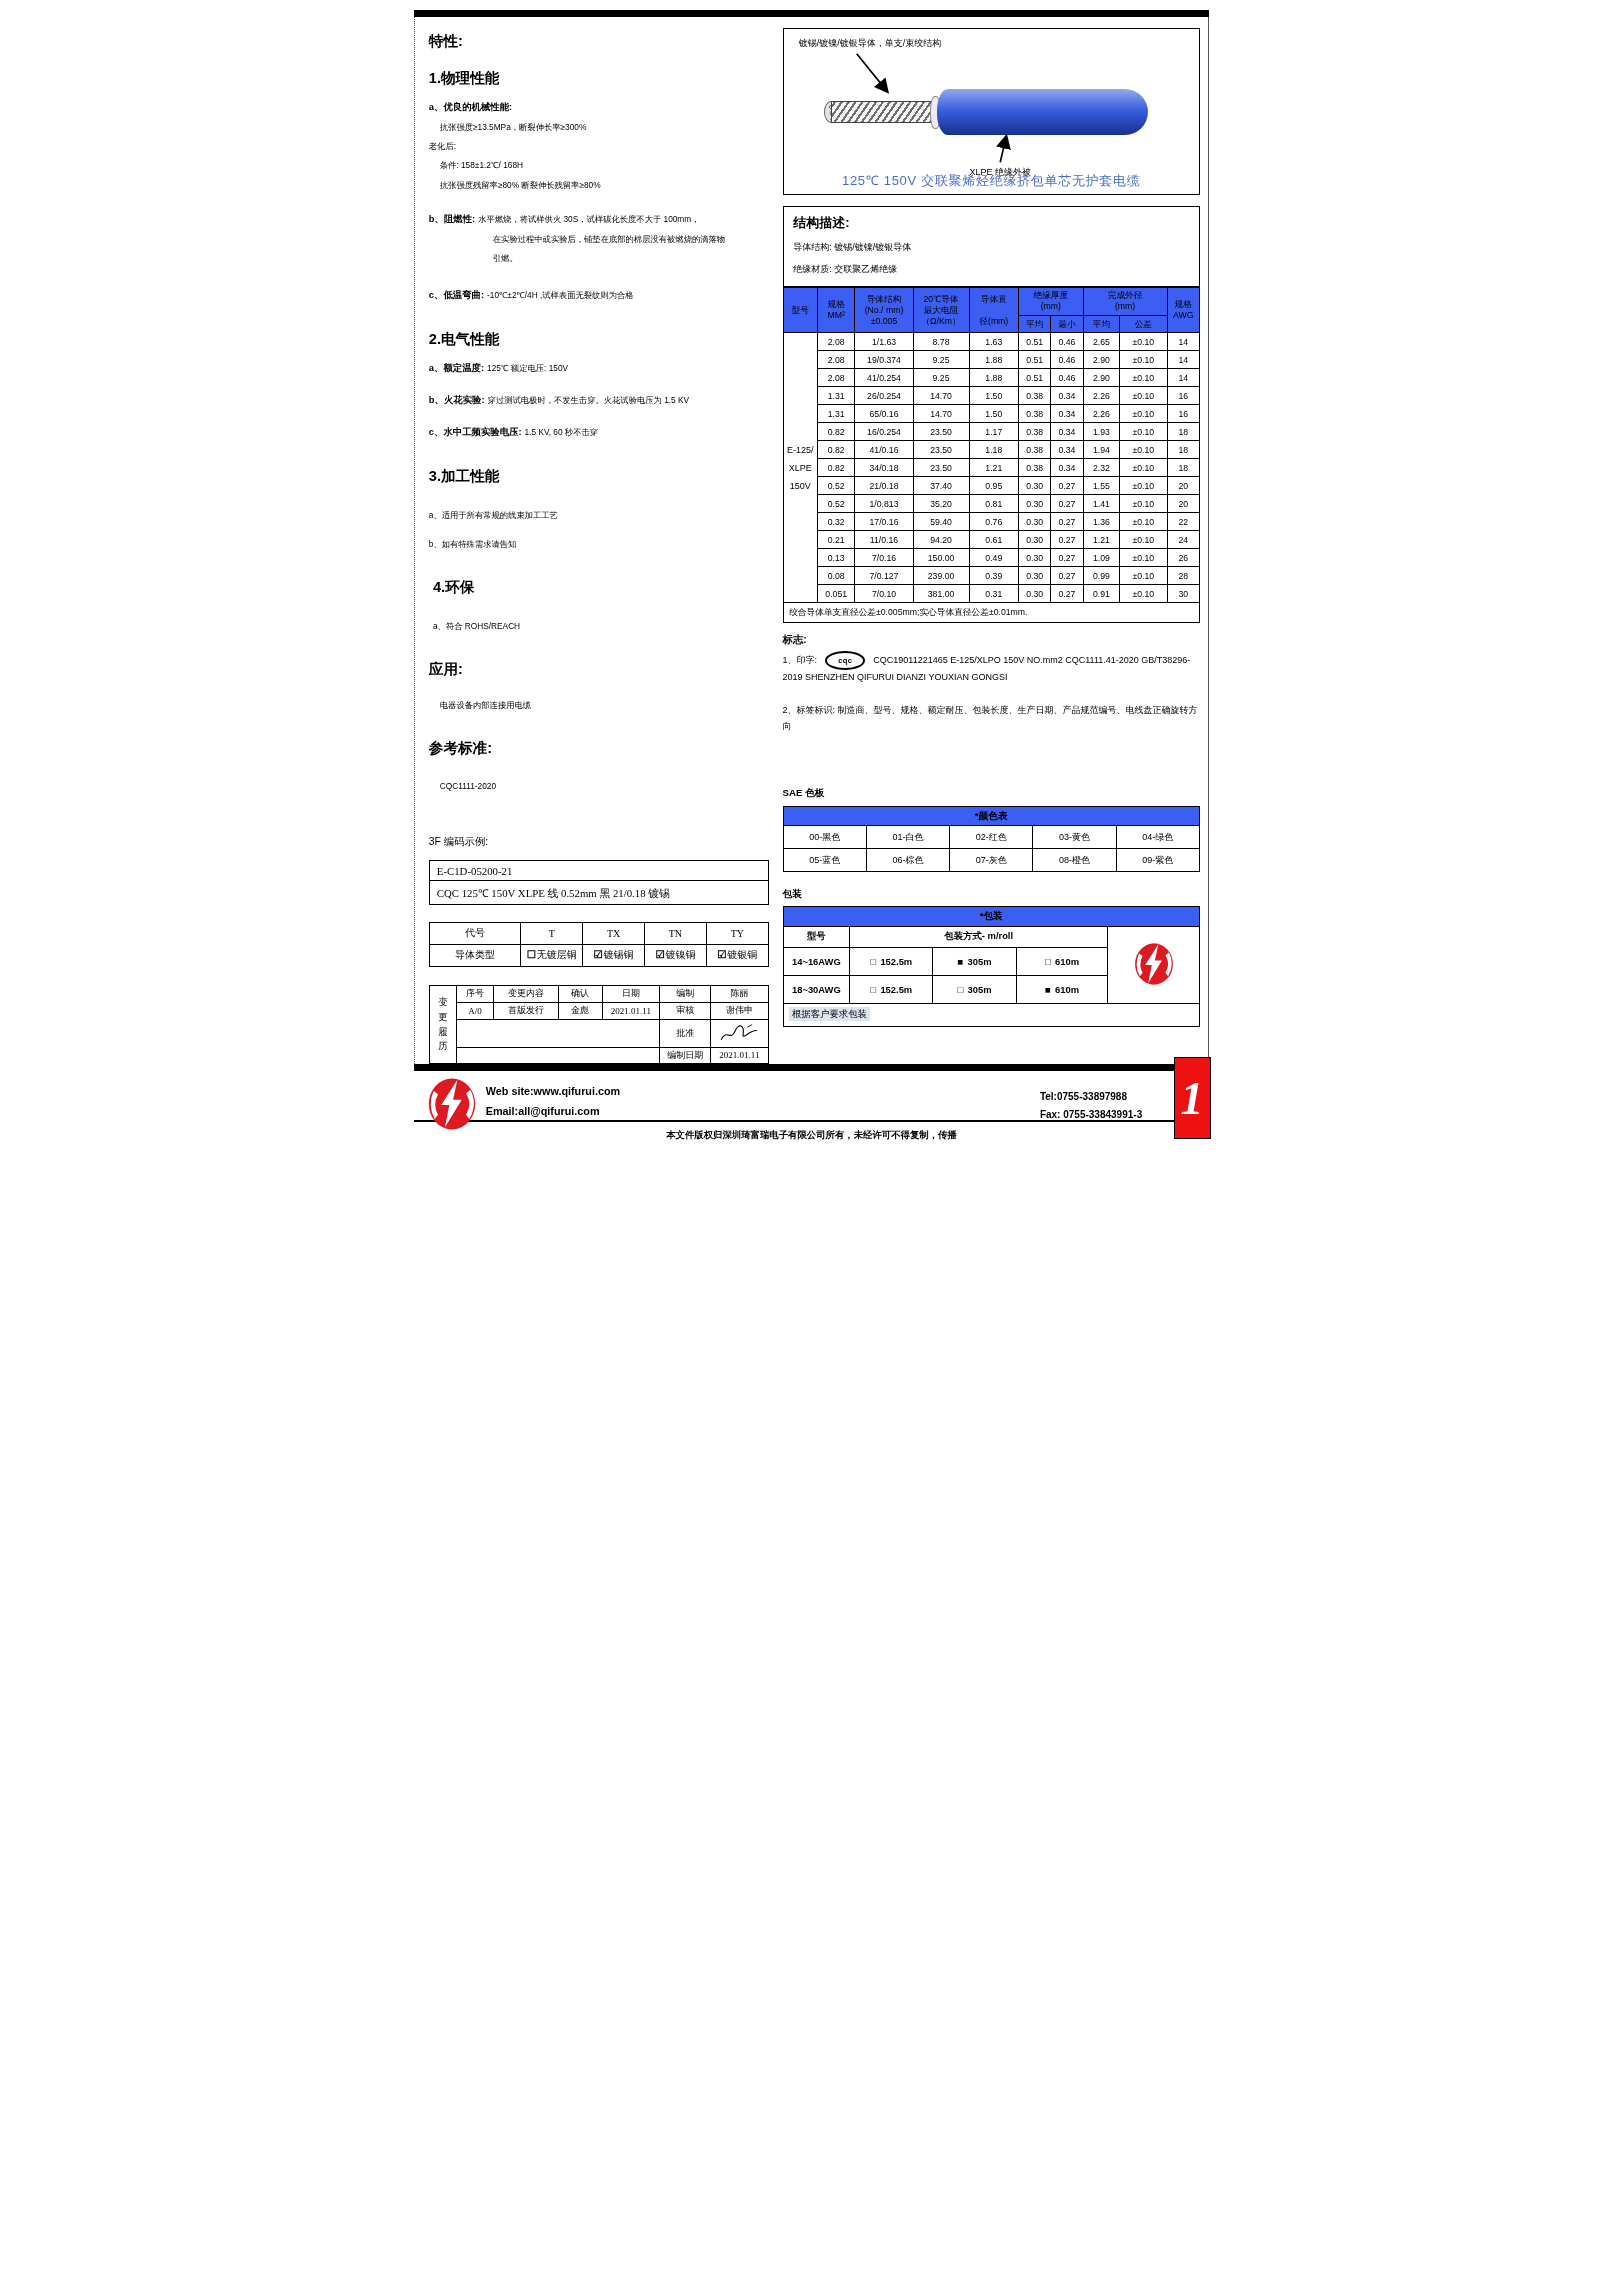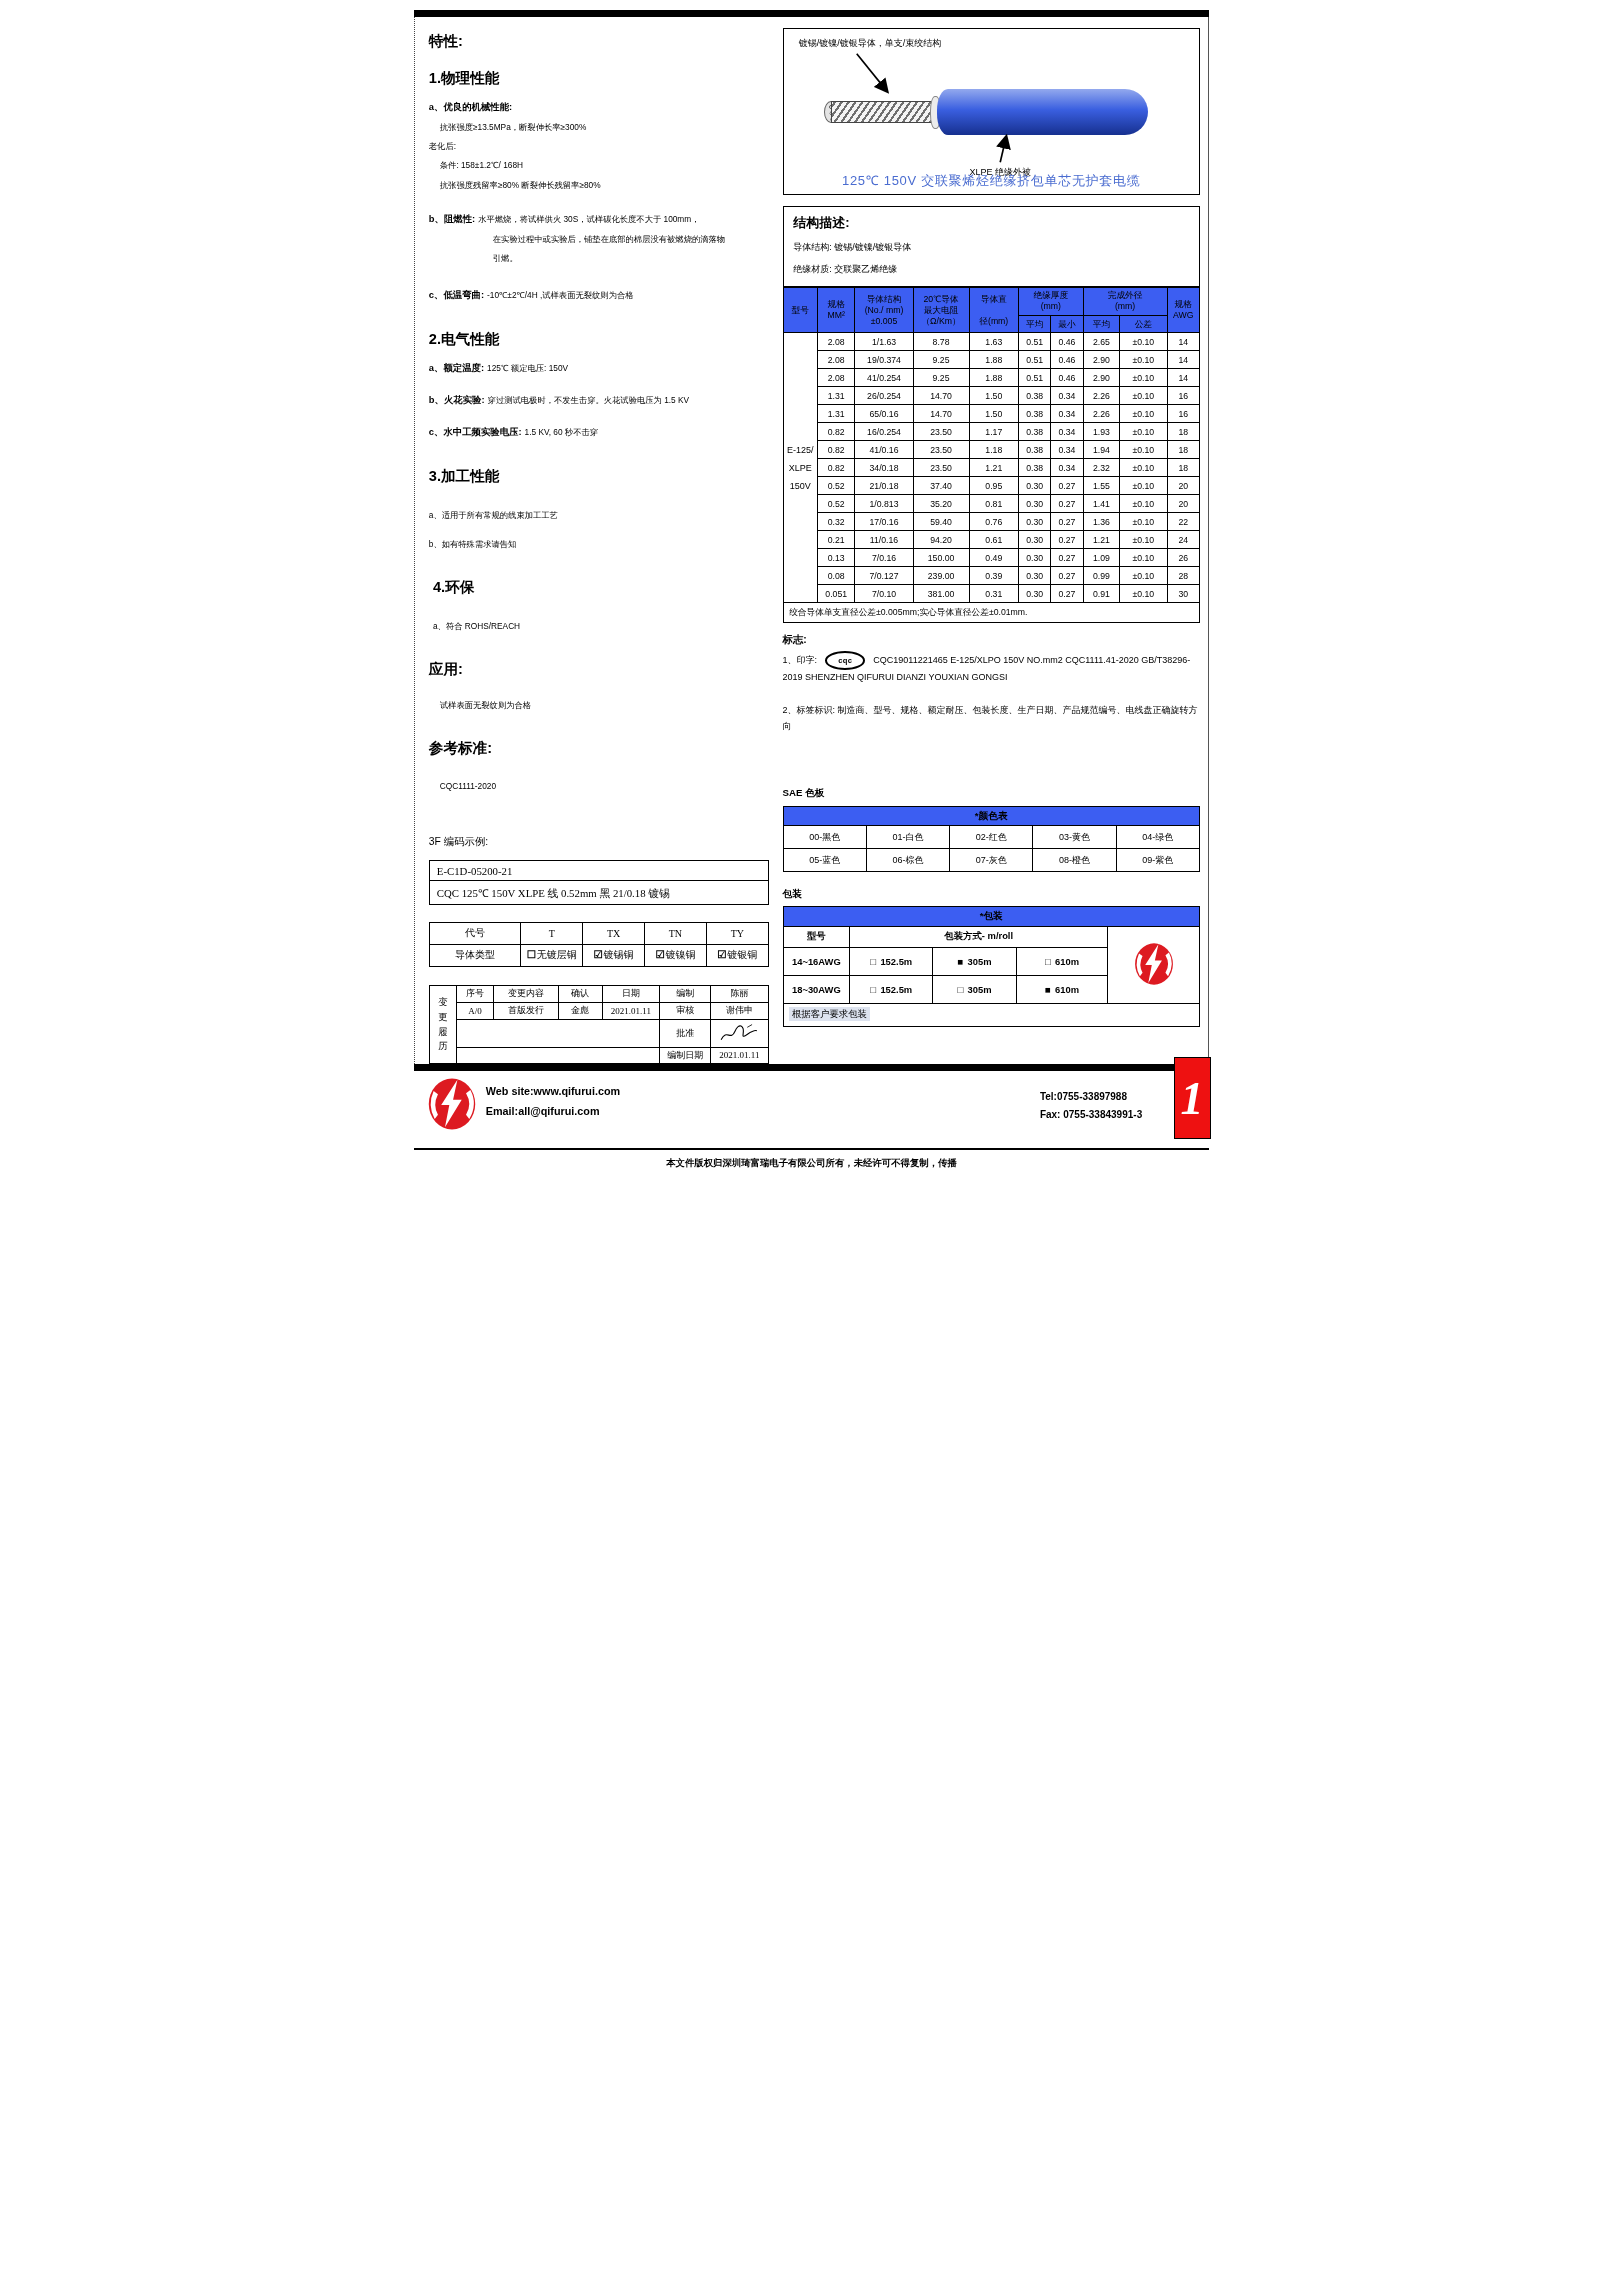--- a/index.html
+++ b/index.html
@@ -101,21 +101,21 @@
   .pack .sub td { height: 21px; font-weight: bold; }
   .pack .opt td { height: 28px; font-weight: bold; }
   .pack .box { font-size: 9.7px; margin-right: 4.2px; }
   .pack .fnote { text-align: left; padding: 4.2px 5.6px; height: 23.6px; }
   .pack .hl { background: #dde3ef; padding: 1.4px 2.8px; }
   .logo-cell { width: 22%; }
 
   
   .footer { margin: 0 8.3px; position: relative; }
   .rule-a { border-top: 1.4px solid #000; height: 3.5px; border-bottom: 6.2px solid #000; }
-  .f-body { position: relative; height: 77px; }
+  .f-body { position: relative; height: 49px; }
   .f-logo { position: absolute; left: 11px; top: 3.5px; }
   .f-web { position: absolute; left: 72px; top: 11px; font-size: 10.8px; font-weight: bold; line-height: 1.85; }
   .f-tel { position: absolute; right: 67px; top: 16.7px; font-size: 10px; font-weight: bold; line-height: 1.8; }
   .f-page { position: absolute; right: -1.4px; top: -14px; width: 37px; height: 82px; background: #ee1111;
             border: 1.4px solid #000; color: #fff; display: flex; align-items: center; justify-content: center;
             font-size: 46px; font-weight: bold; font-style: italic; font-family: "Liberation Serif", serif; z-index: 2; }
   .rule-b { border-top: 2.8px solid #000; }
   .copyright { text-align: center; font-weight: bold; font-size: 9.4px; padding: 7px 0 9.7px 0; }
 </style>
 </head>
@@ -164,21 +164,21 @@
       </div>
 
       <div class="h1 mt40">3.加工性能</div>
       <div class="txt mt34">a、适用于所有常规的线束加工工艺</div>
       <div class="txt mt26">b、如有特殊需求请告知</div>
 
       <div class="h1 mt40" style="padding-left:4.2px;">4.环保</div>
       <div class="txt mt34" style="padding-left:4.2px;">a、符合 ROHS/REACH</div>
 
       <div class="h1 mt40">应用:</div>
-      <div class="txt ind mt30">试样表面无裂纹则为合格</div>
+      <div class="txt ind mt30">电器设备内部连接用电缆</div>
 
       <div class="h1 mt40">参考标准:</div>
       <div class="txt ind mt34">CQC1111-2020</div>
 
       <div class="code-title">3F 编码示例:</div>
       <div class="codebox">
         <div>E-C1D-05200-21</div>
         <div>CQC 125℃  150V XLPE 线  0.52mm  黑  21/0.18 镀锡</div>
       </div>
 

